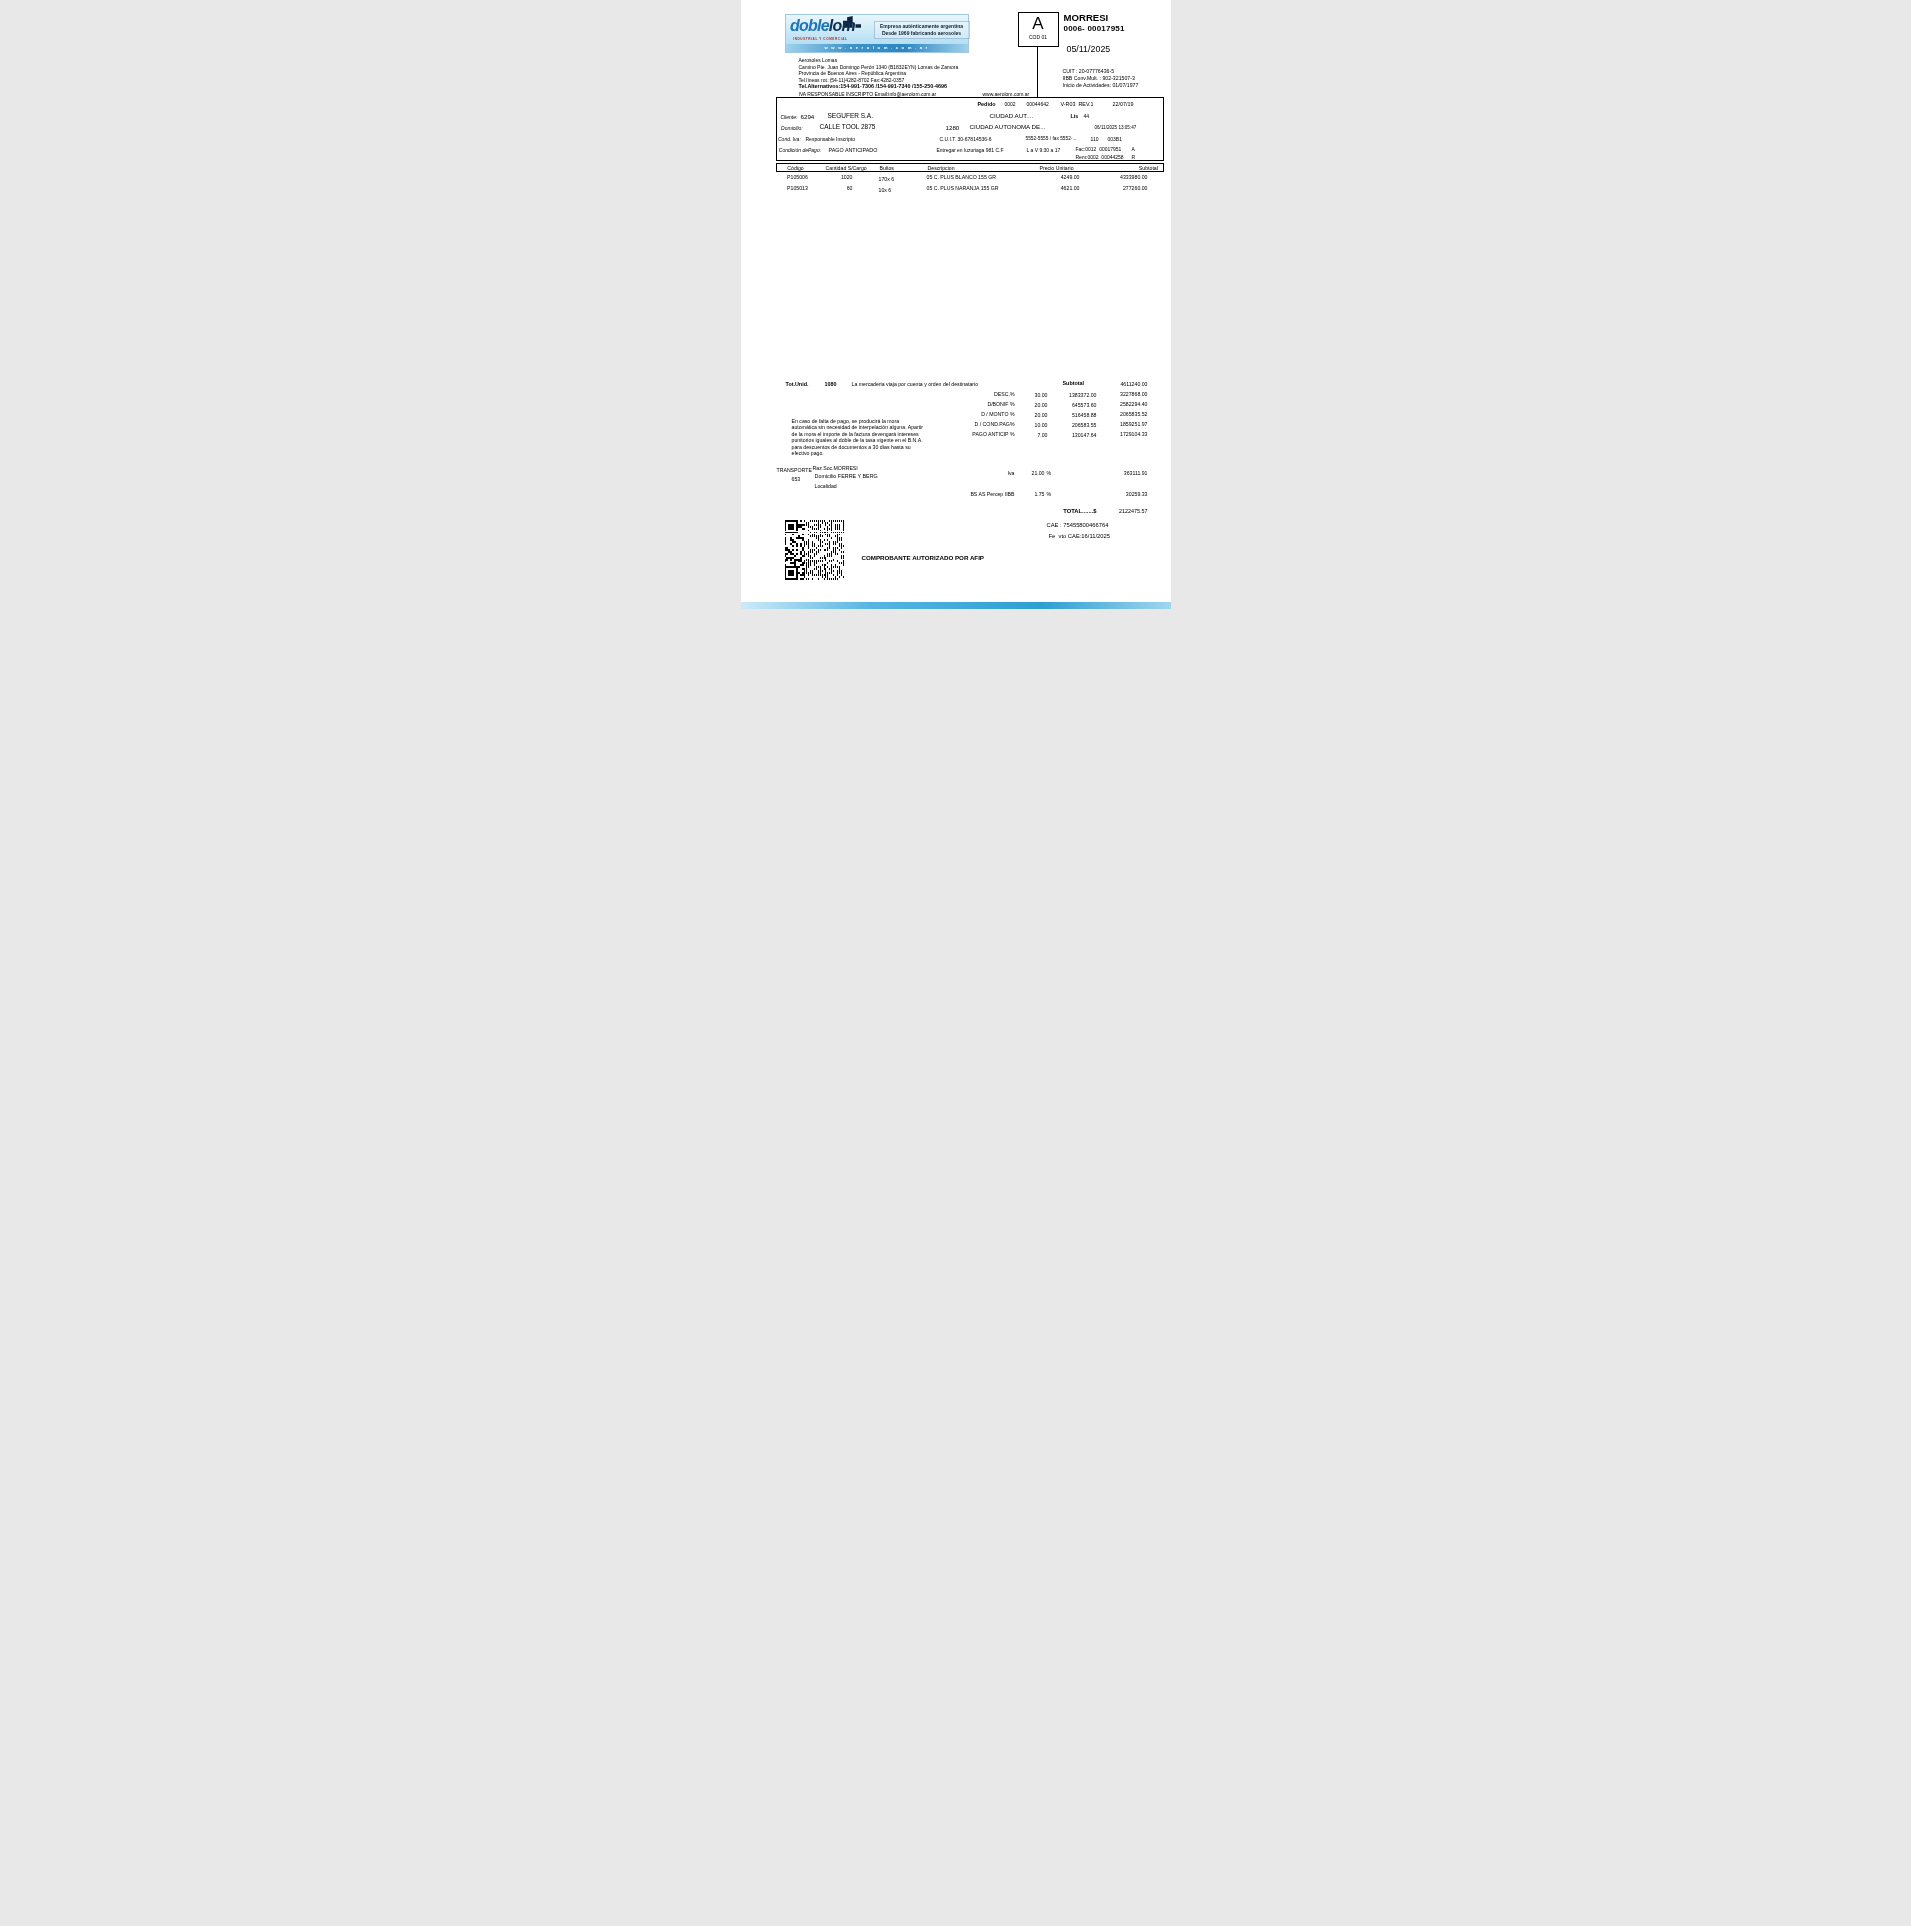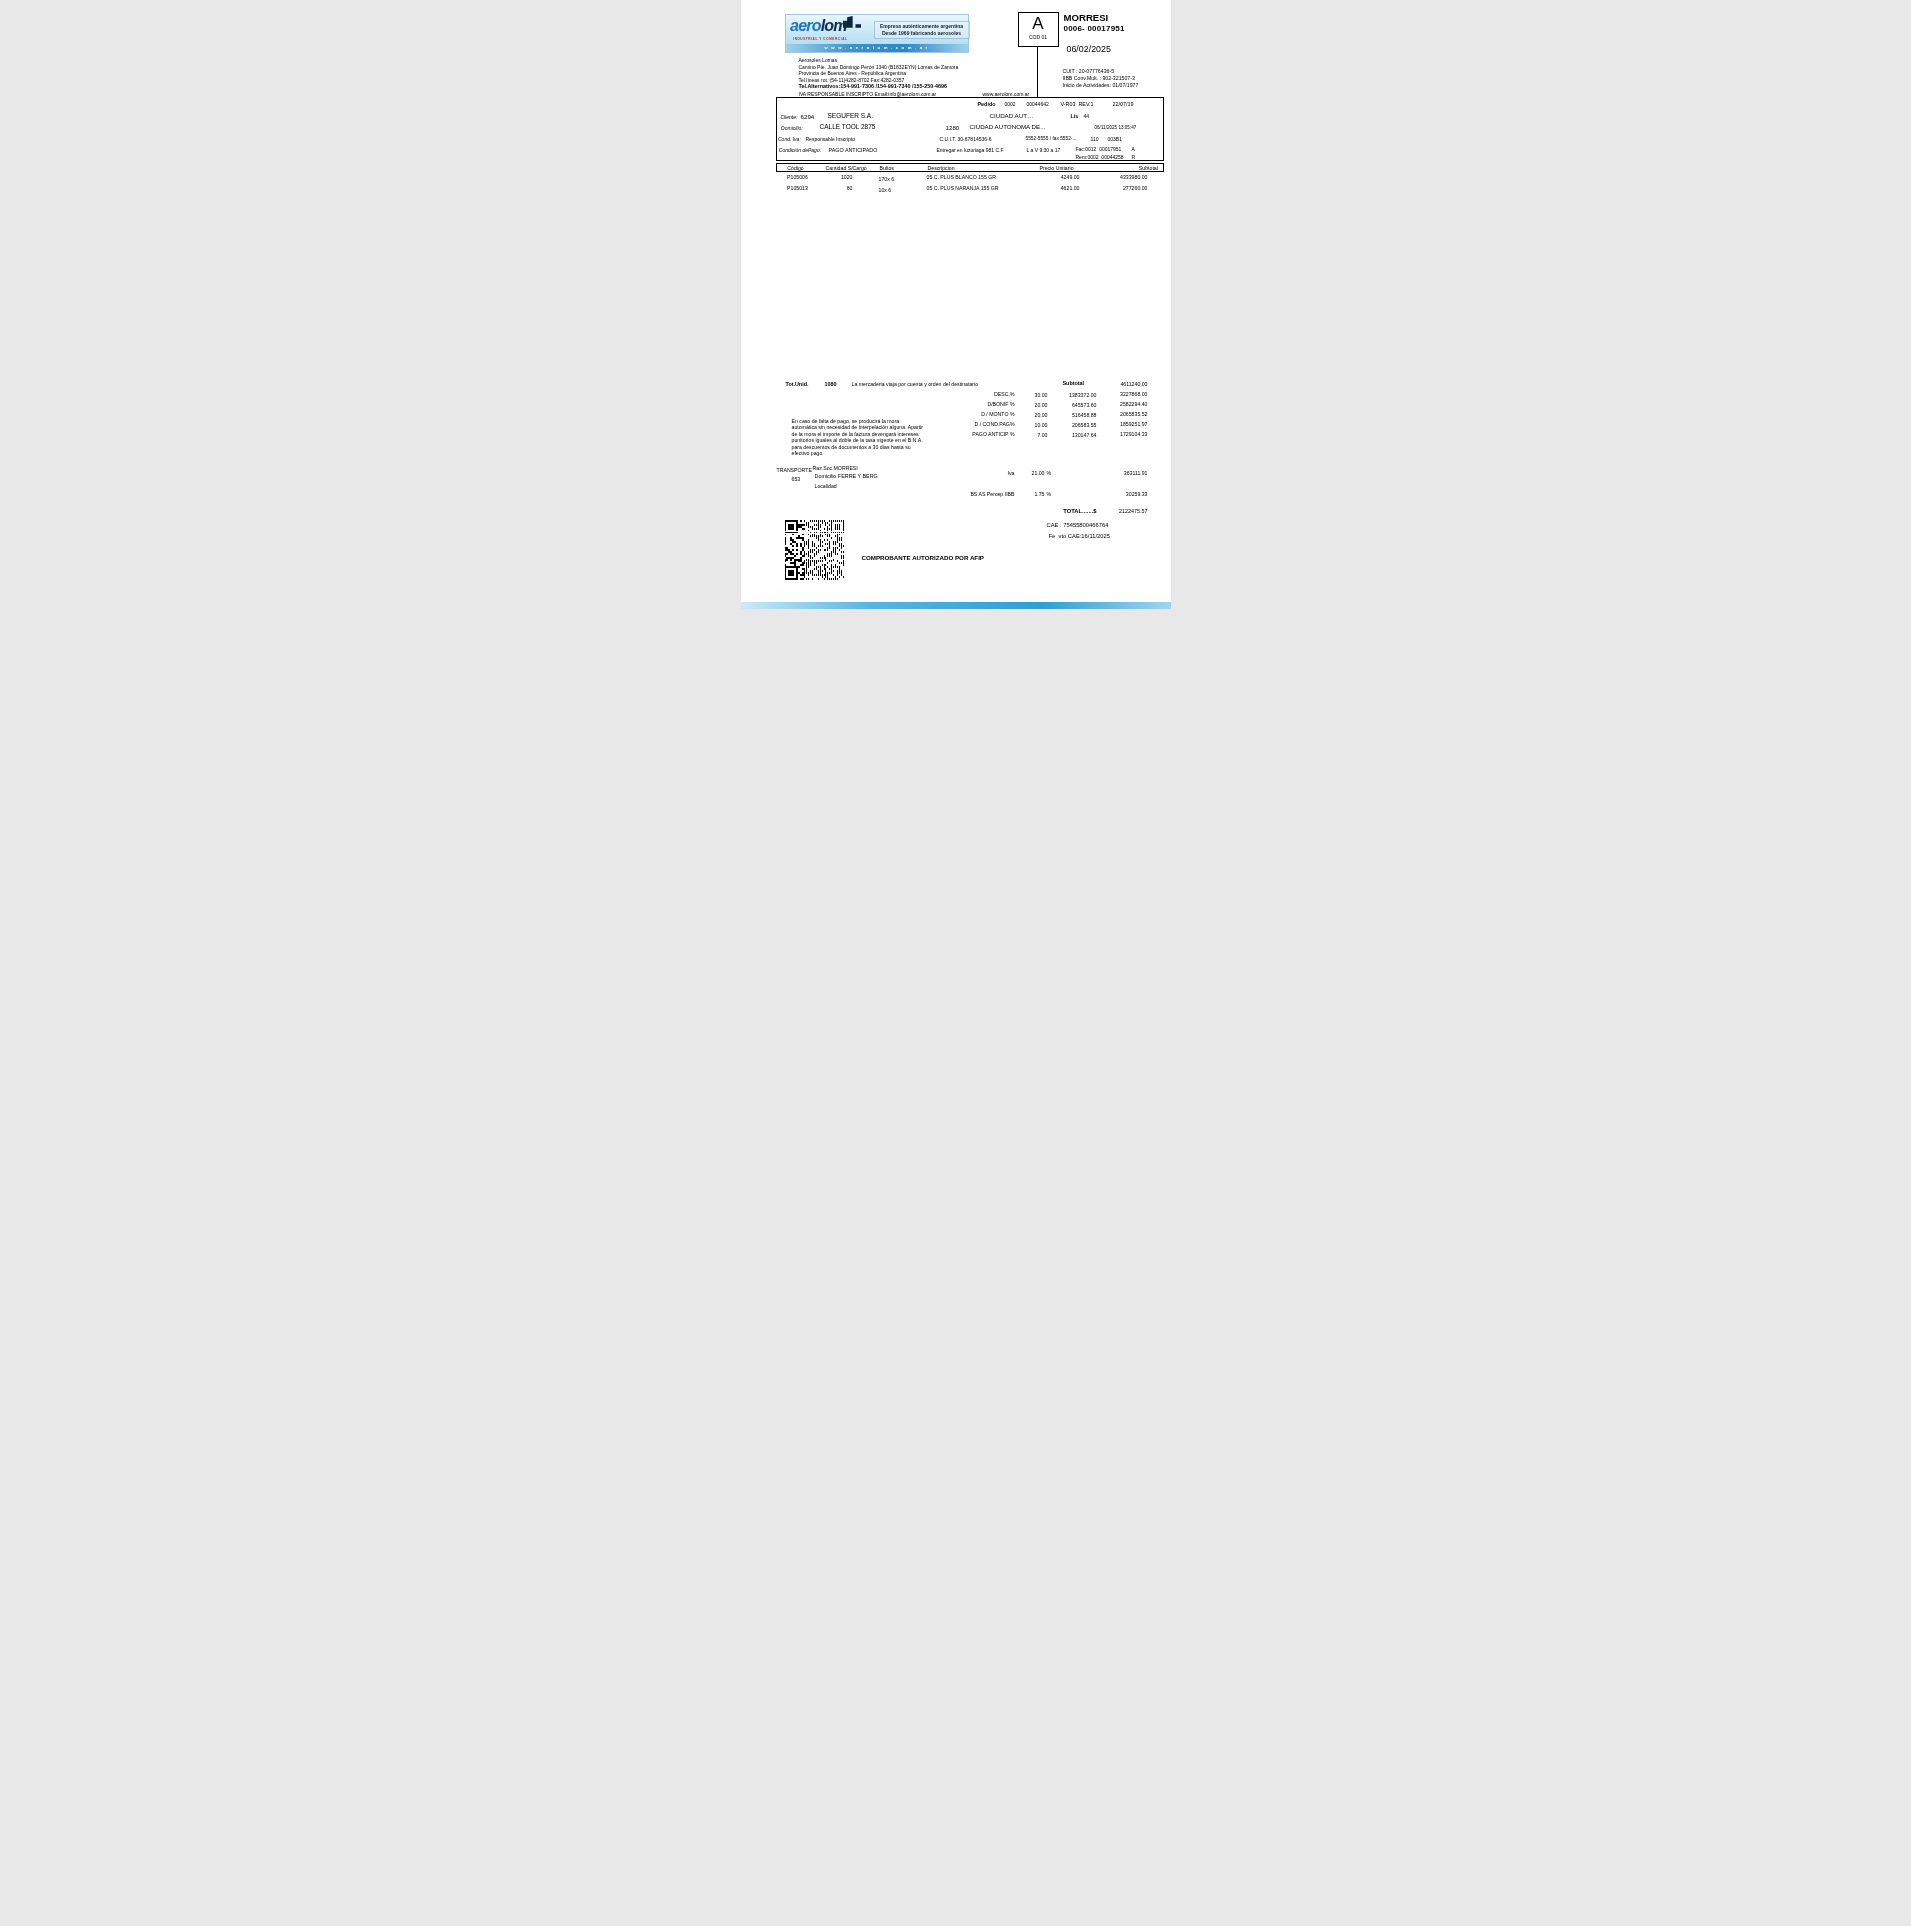--- a/index.html
+++ b/index.html
@@ -91,38 +91,38 @@
     background:linear-gradient(90deg,#cdeaf8 0%,#57b5e3 30%,#2e9fd4 70%,#9fd6ef 100%);
   }
 </style>
 </head>
 <body>
 
 <div class="page">
 
   <div class="logo-band">
     <div class="buildings"></div>
-    <div class="brand-text"><span>aero</span><span class="dark">lom</span></div>
+    <div class="brand-text"><span>doble</span><span class="dark">lom</span></div>
     <div class="sub-brand">INDUSTRIAL Y COMERCIAL</div>
     <div class="tagline-box">
       <div>Empresa auténticamente argentina</div>
       <div>Desde 1969 fabricando aerosoles</div>
     </div>
     <div class="web-strip">w w w . a e r o l o m . c o m . a r</div>
   </div>
 
   <div class="letter-box">
     <span class="letter">A</span>
     <span class="cod">COD 01</span>
   </div>
   <div class="letter-line"></div>
 
   <div class="doc-type">MORRESI</div>
   <div class="doc-number">0006- 00017951</div>
-  <div class="doc-date">06/02/2025</div>
+  <div class="doc-date">05/11/2025</div>
 
   <div class="co-line" style="top:57px">Aerosoles Lomas</div>
   <div class="co-line" style="top:64px">Camino Pte. Juan Domingo Perón 1340 (B1832EYN) Lomas de Zamora</div>
   <div class="co-line" style="top:70px">Provincia de Buenos Aires - República Argentina</div>
   <div class="co-line" style="top:77px">Tel.líneas rot.:(54-11)4282-8702 Fax:4282-0357</div>
   <div class="co-line b" style="top:83px; font-size:5.4px">Tel.Alternativos:154-991-7306 /154-991-7340 /155-250-4696</div>
   <div class="co-line" style="top:91px">IVA RESPONSABLE INSCRIPTO Email:info@aerolom.com.ar</div>
   <div class="abs" style="left:242px; top:91px; font-size:5px">www.aerolom.com.ar</div>
 
   <div class="fiscal-line" style="top:68px">CUIT : 20-07776436-5</div>

